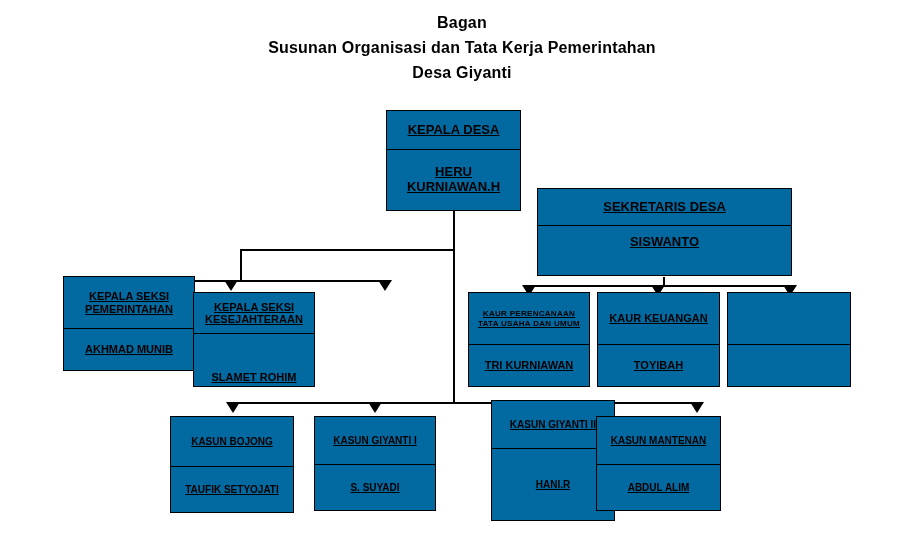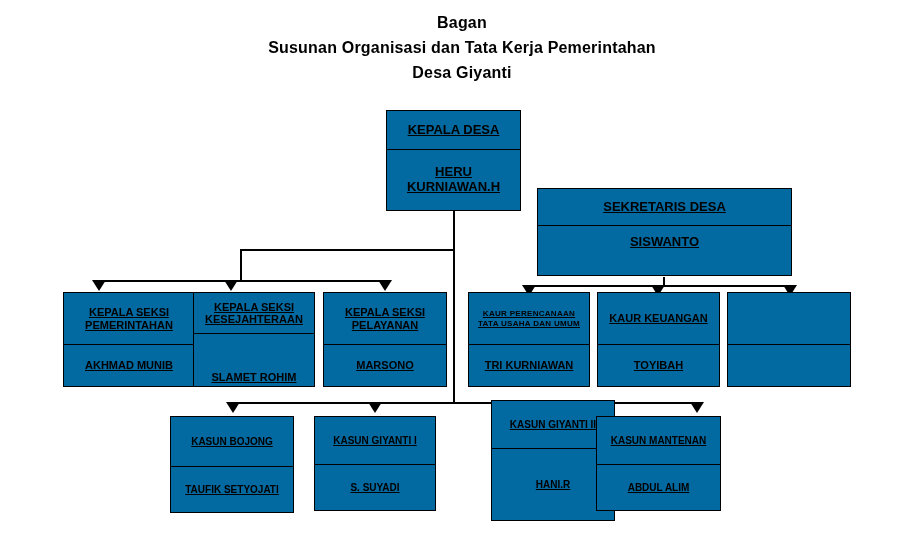--- a/index.html
+++ b/index.html
@@ -114,34 +114,30 @@
   <div class="arrow" style="left:522px;top:285px;"></div>
   <div class="arrow" style="left:651px;top:285px;"></div>
   <div class="arrow" style="left:783px;top:285px;"></div>
 
   <div class="ln hline" style="left:232px;top:402px;width:466px;"></div>
   <div class="arrow" style="left:226px;top:402px;"></div>
   <div class="arrow" style="left:368px;top:402px;"></div>
   <div class="arrow" style="left:546px;top:402px;"></div>
   <div class="arrow" style="left:690px;top:402px;"></div>
 
-  <div class="node lvl2" style="left:63px;top:292px;width:132px;height:95px;">
+  <div class="node lvl2" style="left:63px;top:276px;width:132px;height:95px;">
     <div class="role" style="height:52px;">KEPALA SEKSI PEMERINTAHAN</div>
     <div class="person">AKHMAD MUNIB</div>
   </div>
 
   <div class="node lvl2" style="left:193px;top:292px;width:122px;height:95px;gap:35px;">
     <div class="role" style="height:52px;">KEPALA SEKSI KESEJAHTERAAN</div>
     <div class="person">SLAMET ROHIM</div>
   </div>
 
-  <div class="node lvl2" style="left:323px;top:292px;width:124px;height:95px;">
-    <div class="role" style="height:52px;">KEPALA SEKSI PELAYANAN</div>
-    <div class="person">MARSONO</div>
-  </div>
 
   <div class="node lvl2 tiny" style="left:468px;top:292px;width:122px;height:95px;">
     <div class="role" style="height:52px;padding:0 8px;">KAUR PERENCANAAN TATA USAHA DAN UMUM</div>
     <div class="person">TRI KURNIAWAN</div>
   </div>
 
   <div class="node lvl2" style="left:597px;top:292px;width:123px;height:95px;">
     <div class="role" style="height:52px;">KAUR KEUANGAN</div>
     <div class="person">TOYIBAH</div>
   </div>

